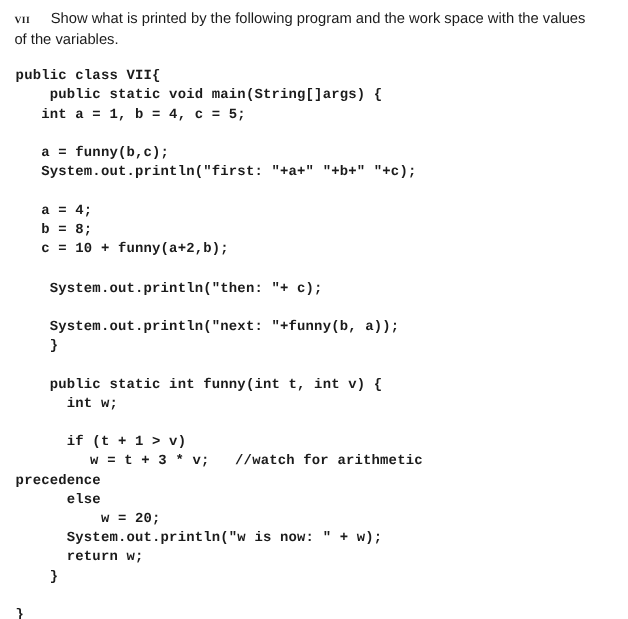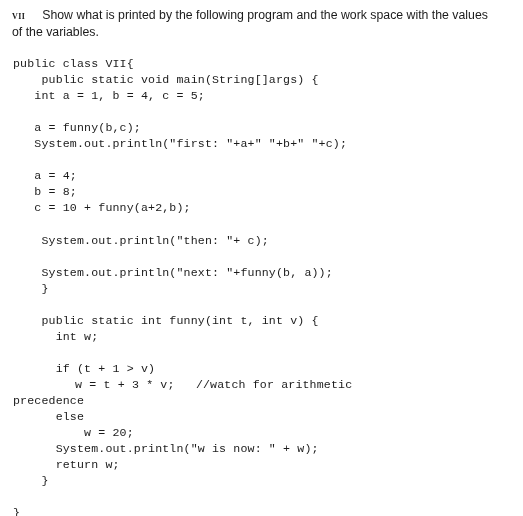--- a/index.html
+++ b/index.html
@@ -59,20 +59,21 @@
     letter-spacing: 0.15px;
   }
   .code-block {
     position: absolute;
     left: 13px;
     top: 56px;
   }
   .code-line {
     white-space: pre;
     min-height: 16.05px;
+    font-weight: bold;
   }
   .code-line.blank {
     height: 16.05px;
   }
   
   .code-line.wrapped {
     position: relative;
     left: -9px;
   }
 </style>

